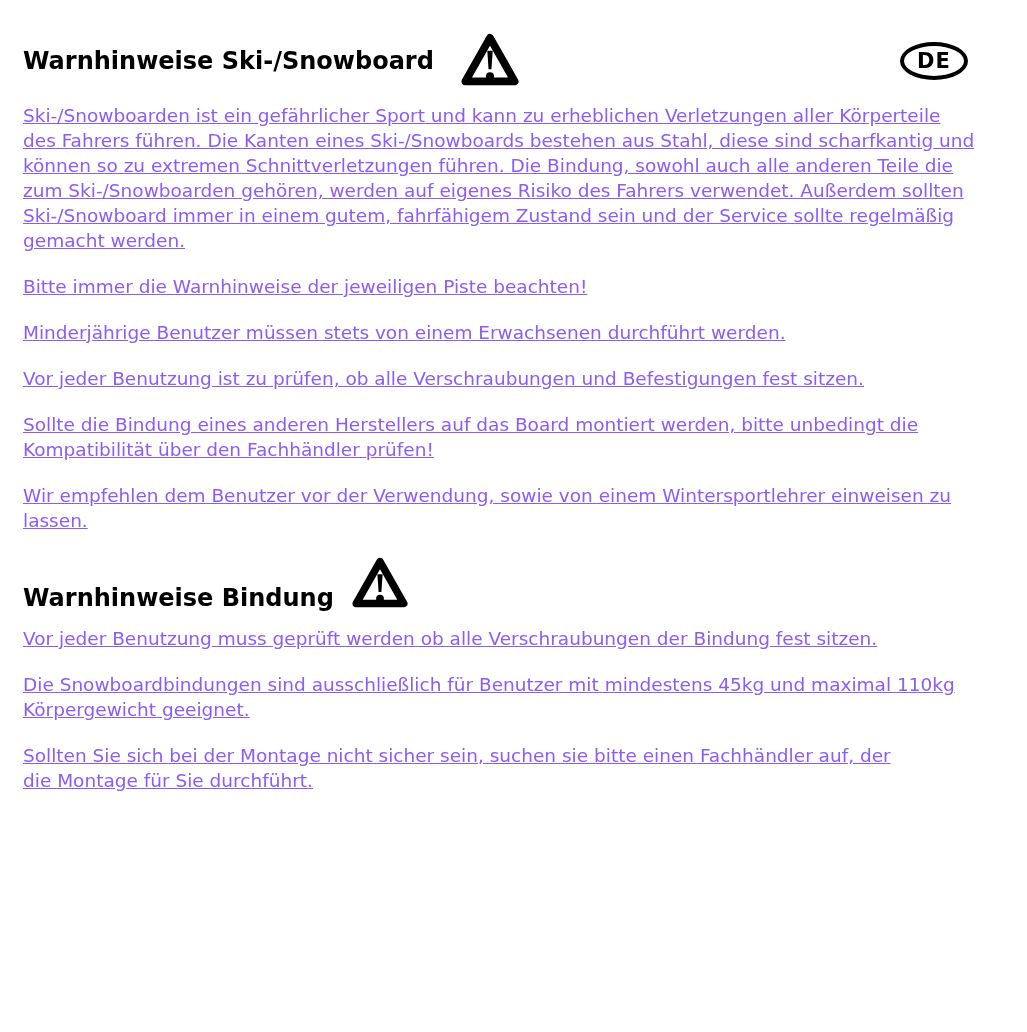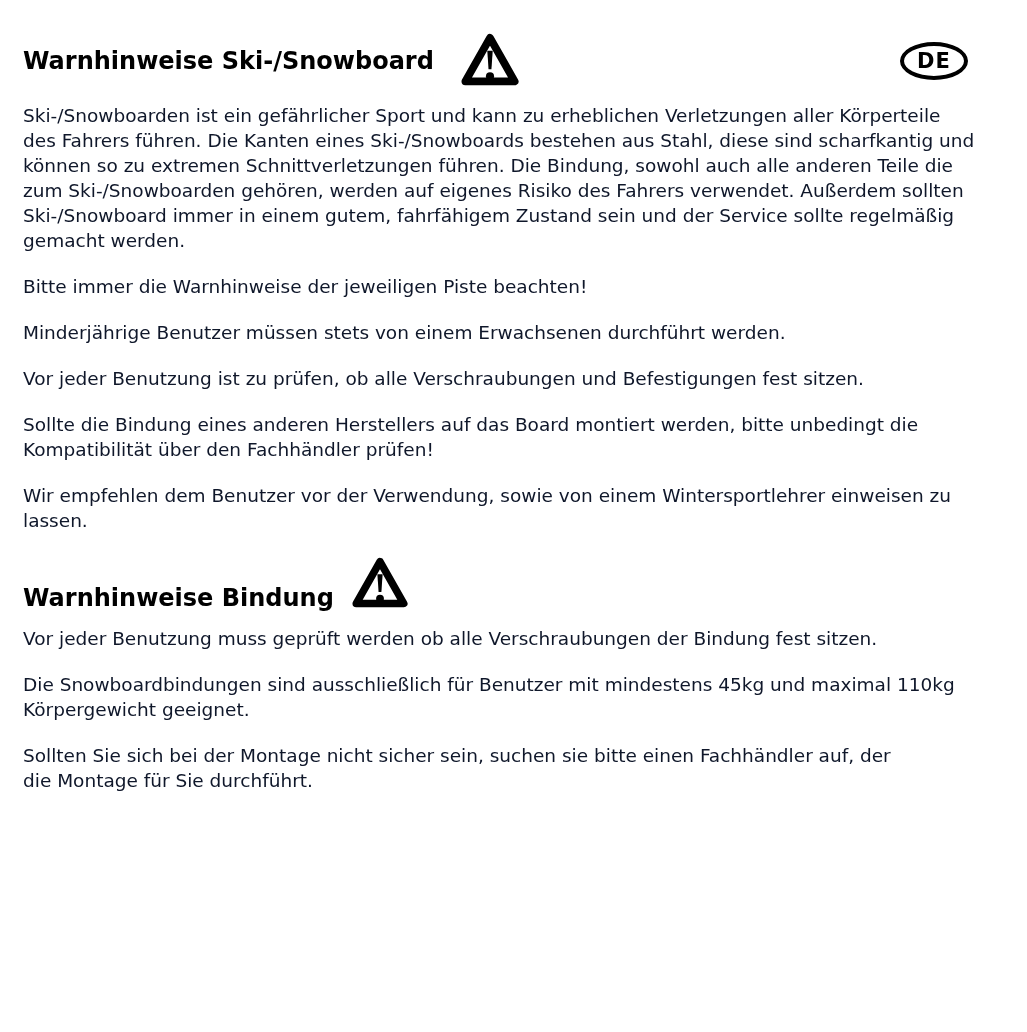--- a/index.html
+++ b/index.html
@@ -48,23 +48,24 @@
   }
   .badge-label {
     font-size: 21px;
     font-weight: bold;
     color: #000000;
     letter-spacing: 1px;
   }
   .para {
     font-size: 18.5px;
     line-height: 25px;
-    color: #0f172a;
+    color: #8b5cf6;
     margin: 0 0 21px 0;
     white-space: pre;
+    text-decoration: underline;
   }
   .section-header.header-2 {
     height: 58px;
     margin: 6px 0 14px 0;
     align-items: flex-end;
   }
   .section-header.header-2 .tri {
     margin-left: 18px;
   }
 </style>

